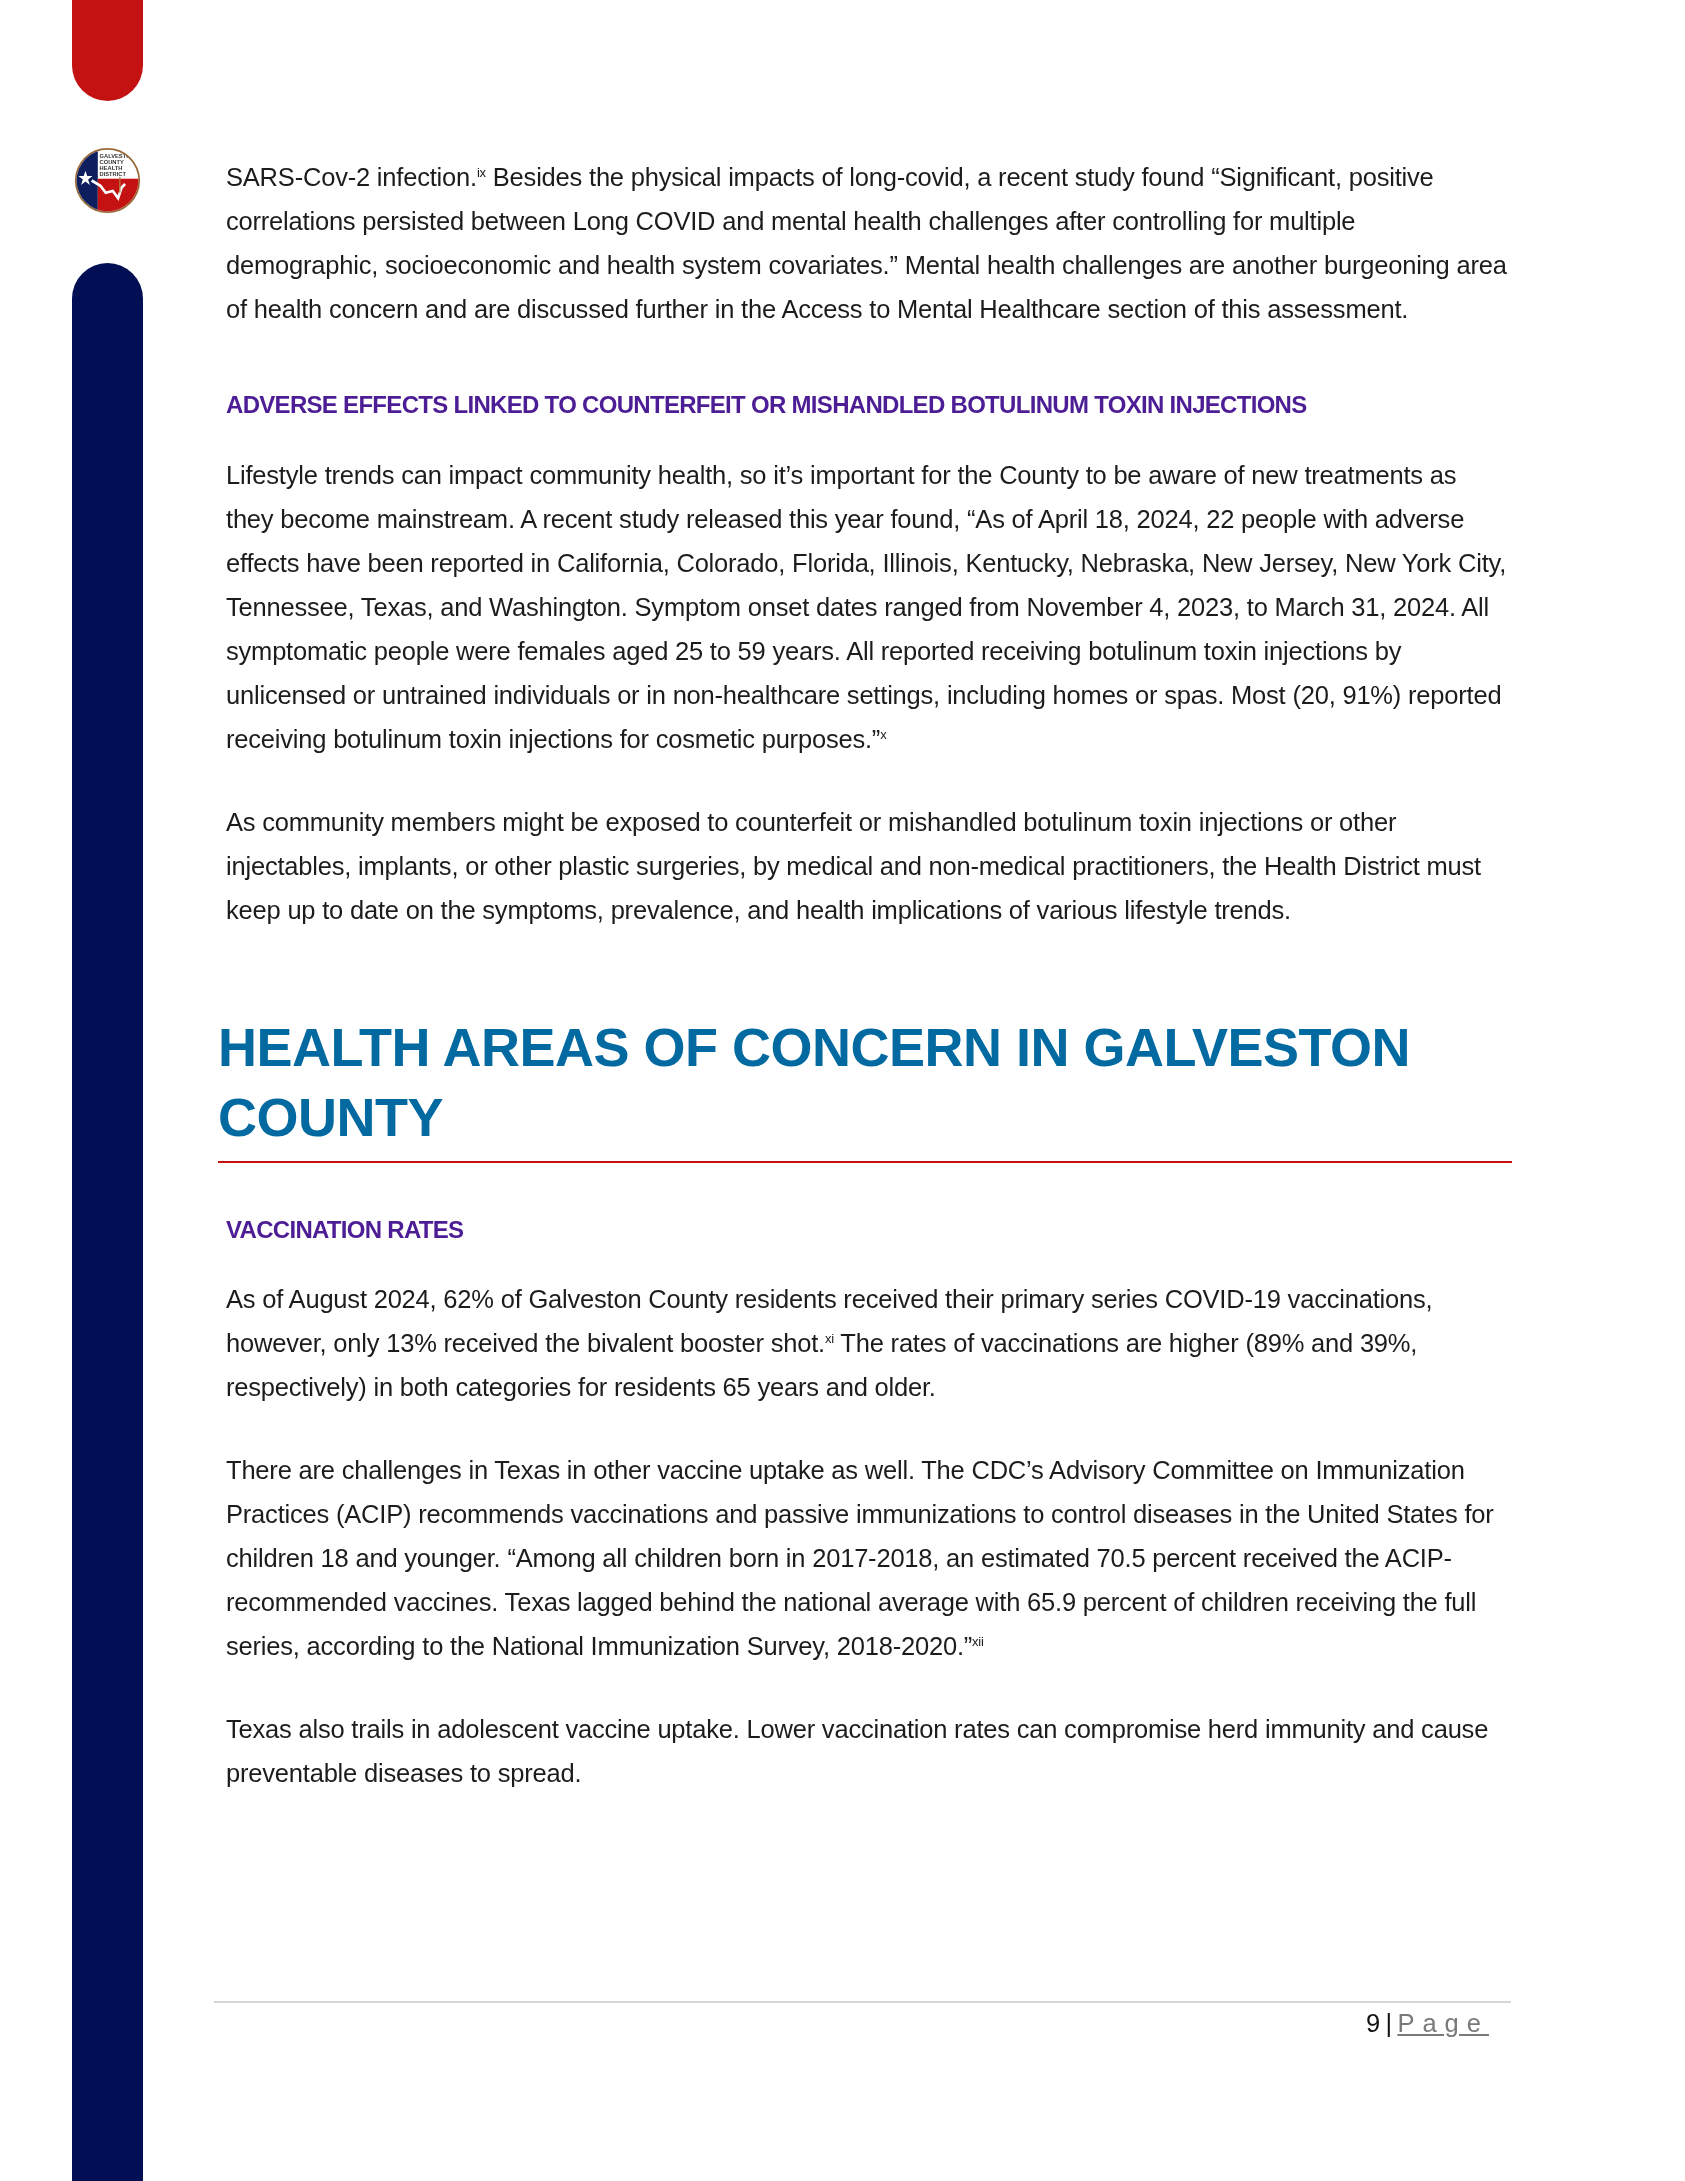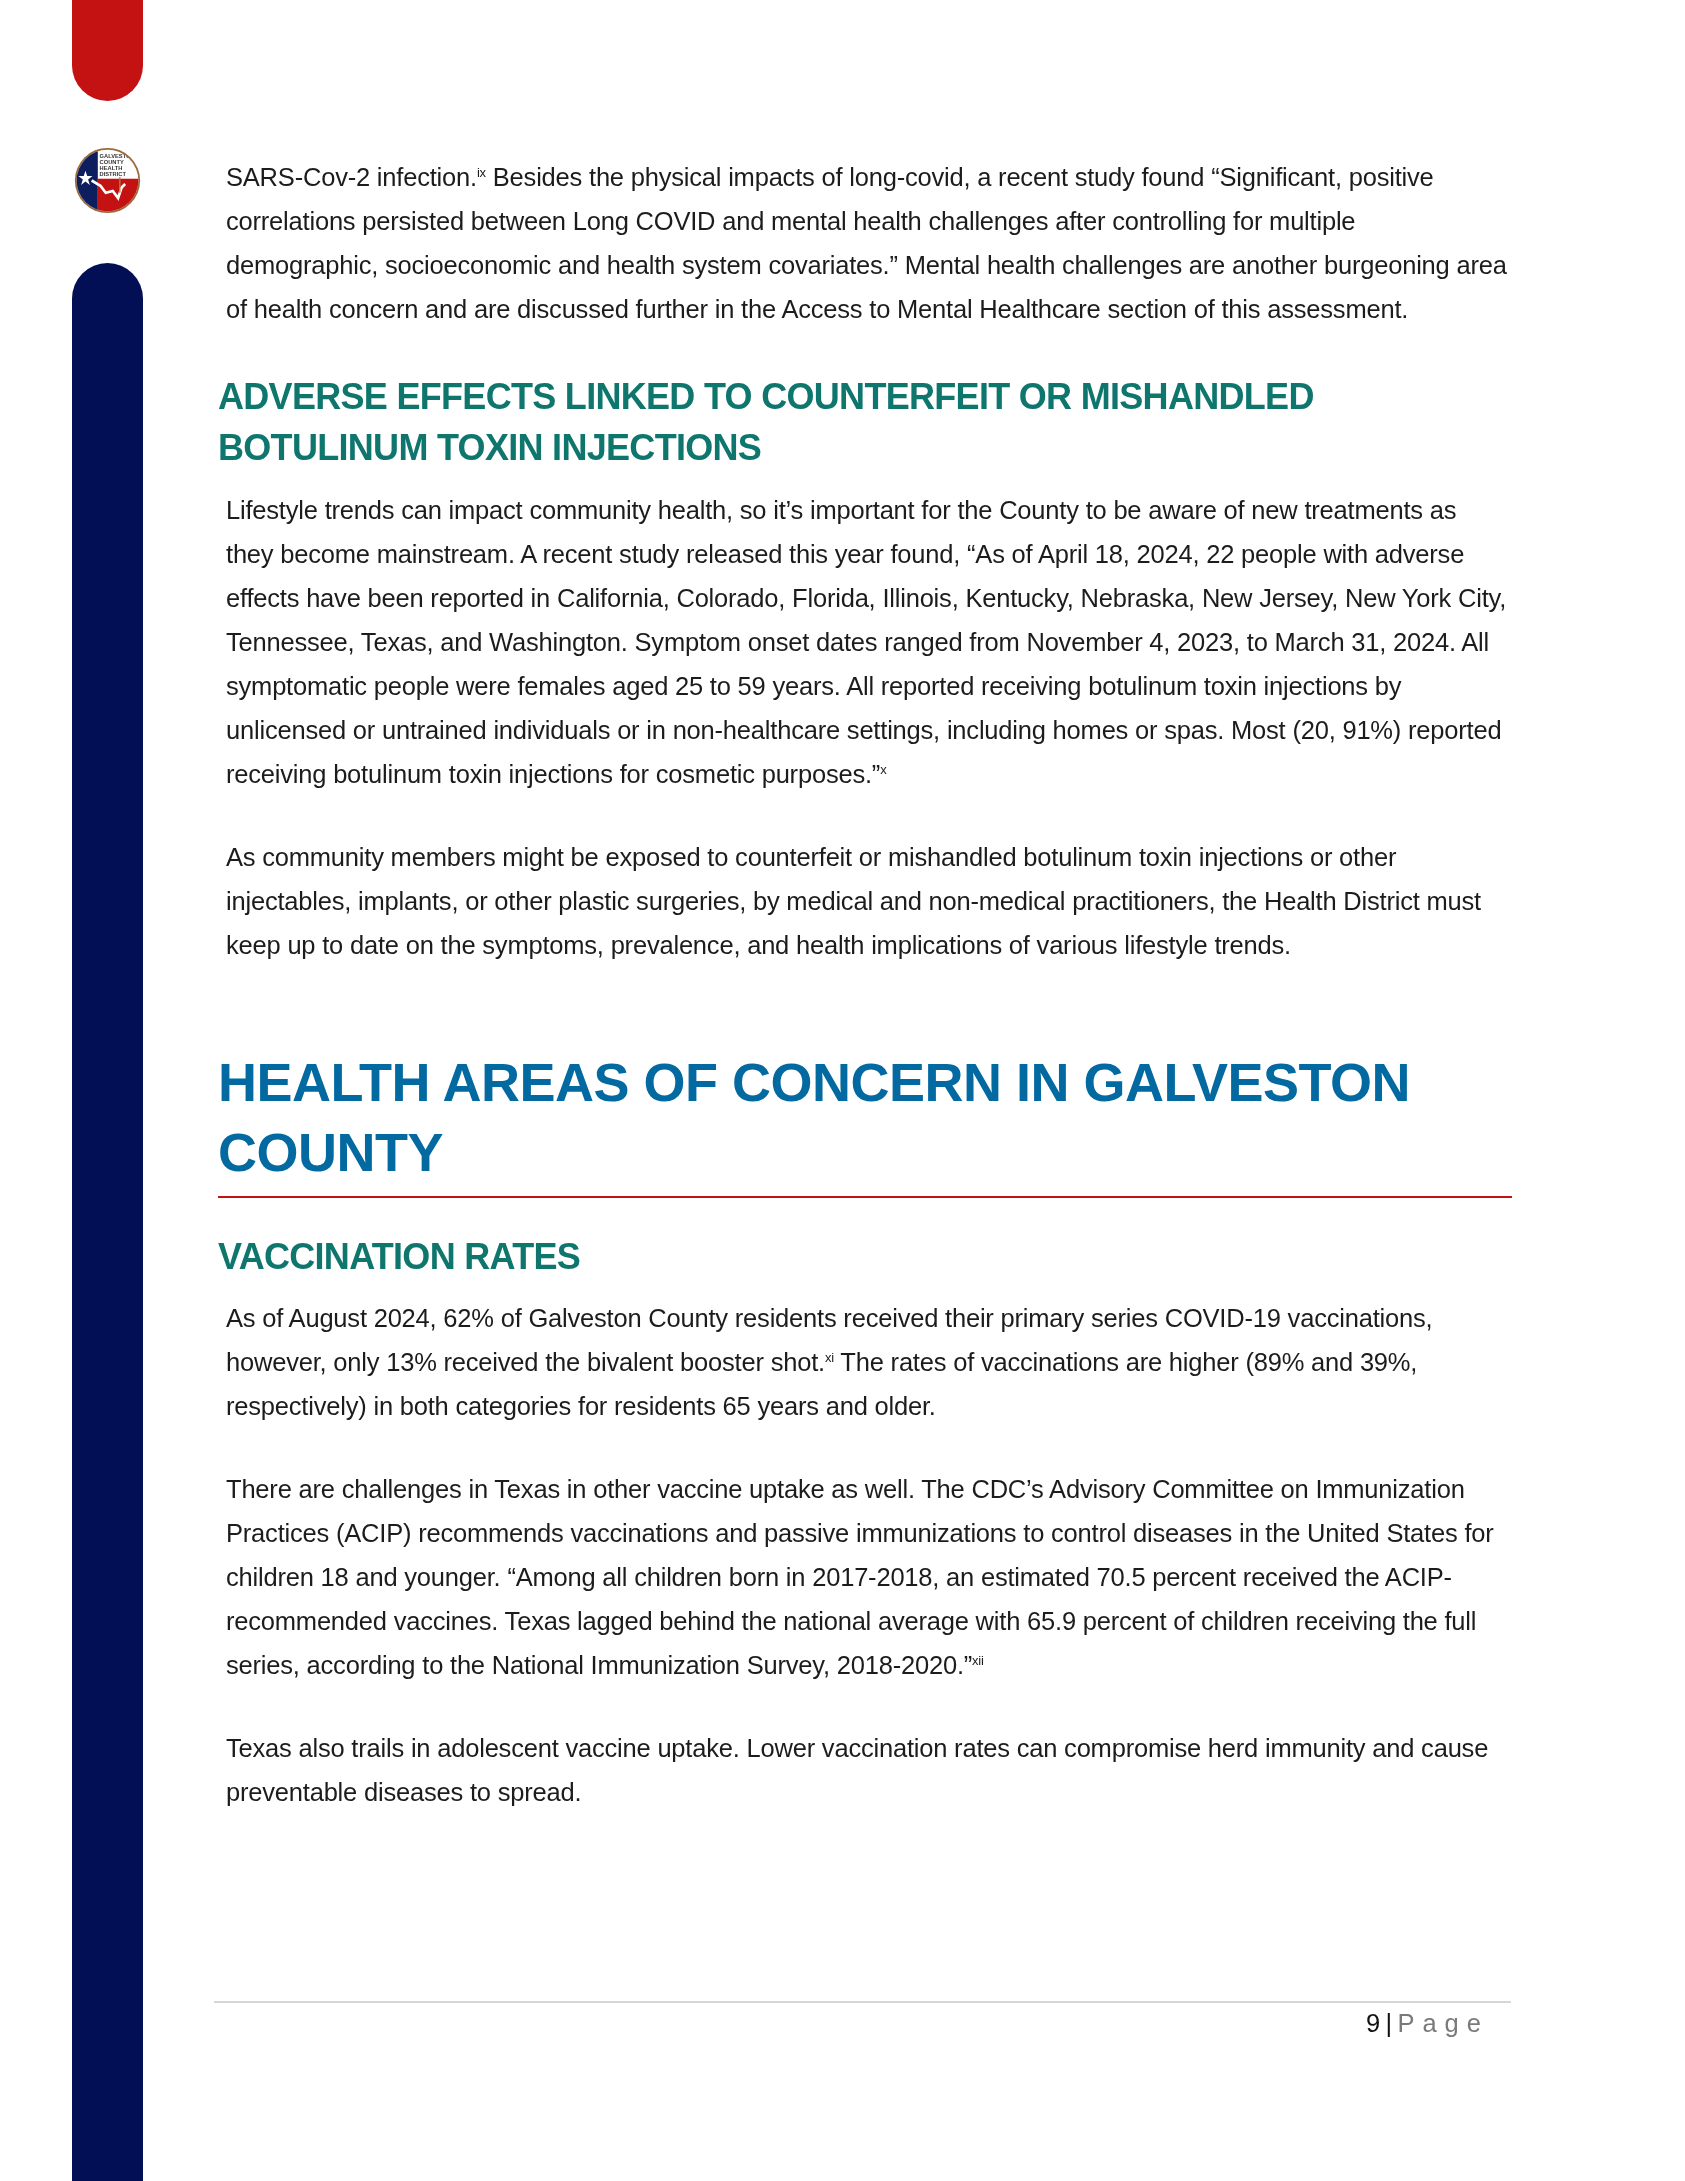--- a/index.html
+++ b/index.html
@@ -8,29 +8,29 @@
   .bar-red { position:absolute; left:72px; top:0; width:71px; height:101px; background:#c41213;
              border-radius:0 0 36px 36px; }
   .bar-navy { position:absolute; left:72px; top:263px; width:71px; height:1918px; background:#020f55;
               border-radius:36px 36px 0 0; }
   .logo { position:absolute; left:74px; top:147px; width:67px; height:67px; }
   .content { position:absolute; left:218px; top:147px; width:1299px; }
   p.body { margin:8px; font-size:25.5px; line-height:44px; font-weight:normal; color:#1c1c1c;
            letter-spacing:-0.2px; }
   p.body sup { font-size:13px; vertical-align:super; line-height:0; }
   .gap { height:23px; }
-  h2.sub { margin:0; font-size:36px; line-height:51px; font-weight:bold; color:#0f766e;
+  h2.sub { margin:8px; font-size:24px; line-height:51px; font-weight:bold; color:#4c1d95;
            letter-spacing:-0.7px; }
   h1.main { margin:0; font-size:54px; line-height:70px; font-weight:bold; color:#0369a1;
             letter-spacing:-0.5px; }
   .rule { height:2.6px; background:#c41213; width:1294px; }
   .footer-line { position:absolute; left:214px; top:2001px; width:1297px; height:1.8px; background:#d6d6d6; }
   .footer { position:absolute; left:1366px; top:2009px; font-size:25.5px; color:#111; }
   .footer .pipe { margin:0 5.3px; }
-  .footer .pg { color:#7a7a7a; letter-spacing:8px; }
+  .footer .pg { color:#7a7a7a; letter-spacing:8px;text-decoration:underline; }
 </style>
 </head>
 <body>
 
 <div class="bar-red"></div>
 
 <svg class="logo" viewBox="0 0 76 76">
   <defs>
       <clipPath id="c">
         <circle cx="38" cy="38" r="35"></circle>

